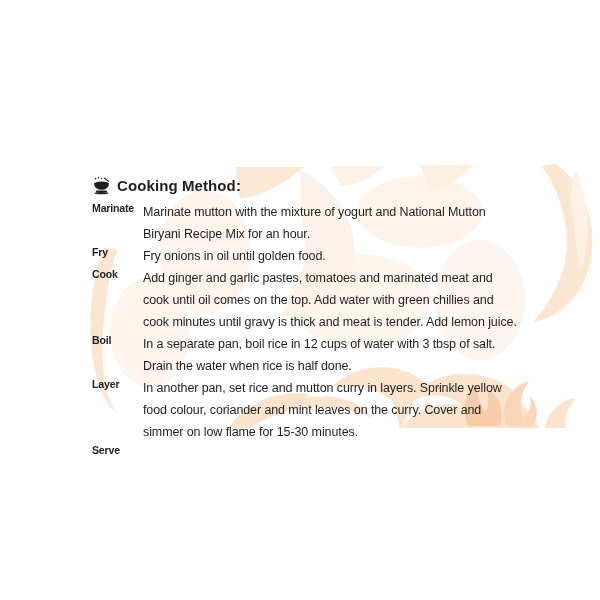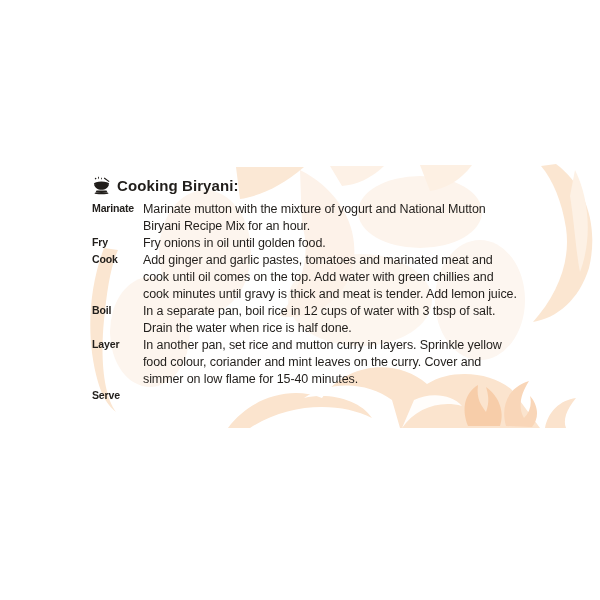--- a/index.html
+++ b/index.html
@@ -57,21 +57,21 @@
     line-height: 13.5px;
     letter-spacing: -0.2px;
     display: inline-block;
     transform: scaleX(0.92);
     transform-origin: left top;
     padding-top: 0.5px;
     white-space: nowrap;
   }
   .step-text {
     font-size: 12.5px;
-    line-height: 17px;
+    line-height: 22px;
     letter-spacing: -0.1px;
   }
 </style>
 </head>
 <body>
 
 <div class="canvas">
 
   <svg class="bg-pattern" viewBox="0 0 600 600" xmlns="http://www.w3.org/2000/svg" aria-hidden="true">
 
@@ -116,36 +116,36 @@
 
             <ellipse cx="9.5" cy="7.6" rx="7.6" ry="2.0"></ellipse>
 
             <path d="M2.0,8.2 C2.6,11.6 5.6,13.8 9.5,13.8 C13.4,13.8 16.4,11.6 17.0,8.2 Z"></path>
 
             <path d="M4.5,14.6 L14.5,14.6 L15.5,16.4 L3.5,16.4 Z"></path>
             <ellipse cx="9.5" cy="17.2" rx="7.0" ry="1.1"></ellipse>
           </g>
         </svg>
       </span>
-      <h1>Cooking Biryani:</h1>
+      <h1>Cooking Method:</h1>
     </div>
 
     <div class="steps">
       <span class="step-label">Marinate</span>
       <span class="step-text">Marinate mutton with the mixture of yogurt and National Mutton Biryani Recipe Mix for an hour.</span>
 
       <span class="step-label">Fry</span>
       <span class="step-text">Fry onions in oil until golden food.</span>
 
       <span class="step-label">Cook</span>
       <span class="step-text">Add ginger and garlic pastes, tomatoes and marinated meat and cook until oil comes on the top. Add water with green chillies and cook minutes until gravy is thick and meat is tender. Add lemon juice.</span>
 
       <span class="step-label">Boil</span>
       <span class="step-text">In a separate pan, boil rice in 12 cups of water with 3 tbsp of salt. Drain the water when rice is half done.</span>
 
       <span class="step-label">Layer</span>
-      <span class="step-text">In another pan, set rice and mutton curry in layers. Sprinkle yellow food colour, coriander and mint leaves on the curry. Cover and simmer on low flame for 15-40 minutes.</span>
+      <span class="step-text">In another pan, set rice and mutton curry in layers. Sprinkle yellow food colour, coriander and mint leaves on the curry. Cover and simmer on low flame for 15-30 minutes.</span>
 
       <span class="step-label">Serve</span>
     </div>
 
   </div>
 </div>
 
 </body></html>

